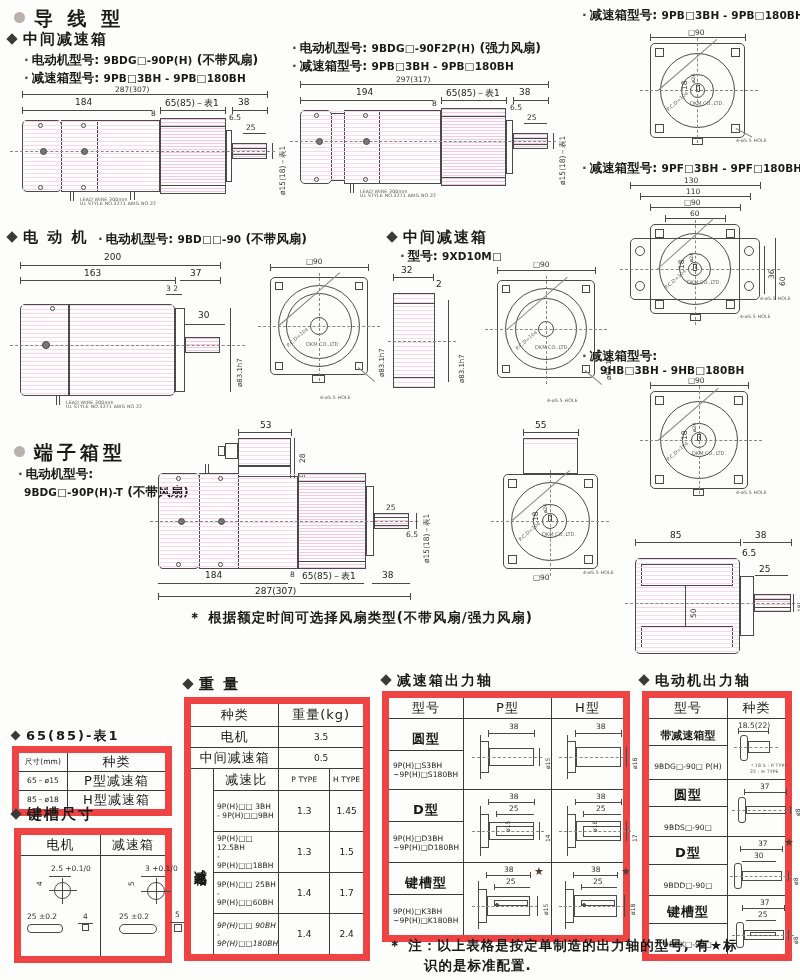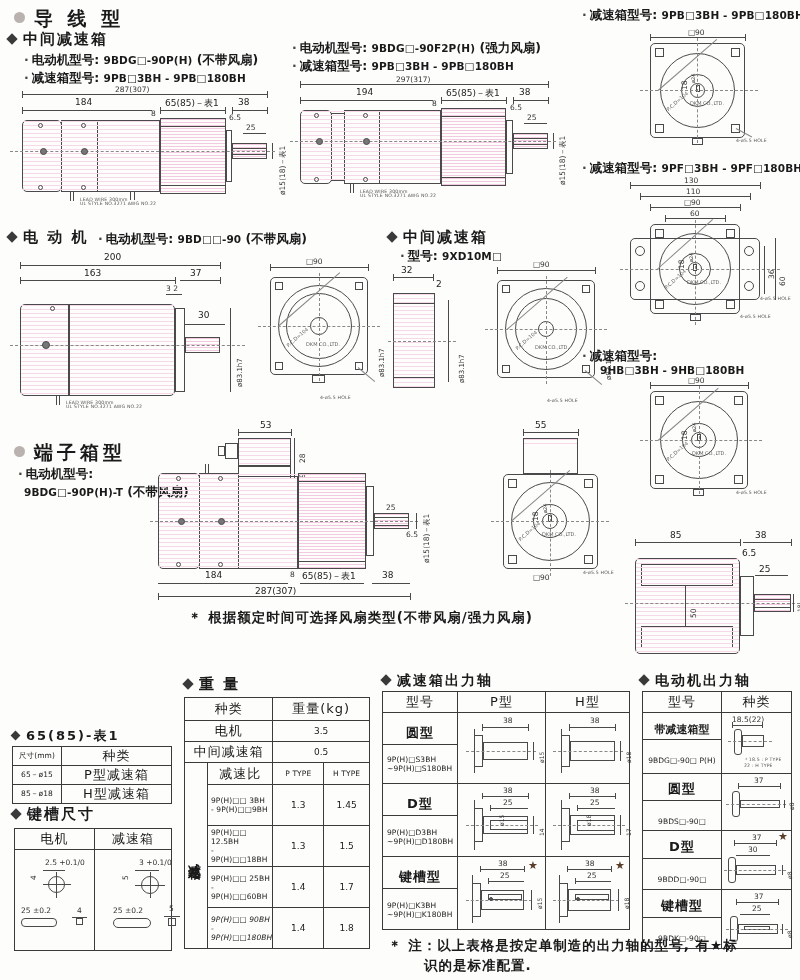--- a/index.html
+++ b/index.html
@@ -39,21 +39,21 @@
   .tiny{position:absolute;font-size:4.6px;color:#555;white-space:nowrap;letter-spacing:.2px;}
   .dash{position:absolute;height:0;border-top:1px dashed #888;}
   .dashv{position:absolute;width:0;border-left:1px dashed #888;}
   .hatch{position:absolute;
     background:repeating-linear-gradient(180deg,#f7d7ea 0 1px,transparent 1px 4px);}
   .hatch2{position:absolute;
     background:repeating-linear-gradient(180deg,#f3c9e2 0 1px,transparent 1px 3px);}
   .pc{position:absolute;font-size:5px;color:#666;white-space:nowrap;}
   
   table{border-collapse:collapse;}
-  .tb{border:1px solid #ef4444;}
+  .tb{border:7px solid #ef4444;}
   .tb td,.tb th{border:1px solid #3a3a3a;text-align:center;vertical-align:middle;
     font-weight:normal;padding:0;}
   .cn{font-size:13px;font-weight:bold;letter-spacing:1px;}
   .cn-sm{font-size:11px;font-weight:bold;}
   .en{font-size:7.5px;letter-spacing:.1px;}
   .en9{font-size:9px;}
   .star{color:#5a3d2b;font-size:11px;}
   .note{font-size:13.5px;font-weight:bold;letter-spacing:1px;line-height:1.45;}
   .vtext{writing-mode:vertical-rl;text-orientation:upright;font-size:13px;
     font-weight:bold;letter-spacing:2px;}
@@ -661,21 +661,21 @@
     </td>
     <td class="en9">1.4</td>
     <td class="en9">1.7</td>
   </tr>
   <tr>
     <td style="height:40px;font-style:italic;">
       <div class="en" style="text-align:left;padding-left:3px;">9P(H)□□ 90BH</div>
       <div class="en" style="text-align:left;padding-left:3px;">- 9P(H)□□180BH</div>
     </td>
     <td class="en9">1.4</td>
-    <td class="en9">1.8</td>
+    <td class="en9">2.4</td>
   </tr>
 </tbody>
   </table>
 
 <div class="abs" style="left:382px;top:672px;">
   <div class="h-dia" style="font-size:14px;"><span class="dia"></span><span>减速箱出力轴</span></div>
 </div>
 <table class="tb abs" style="left:382px;top:691px;width:248px;">
   <tbody>
       <tr>

